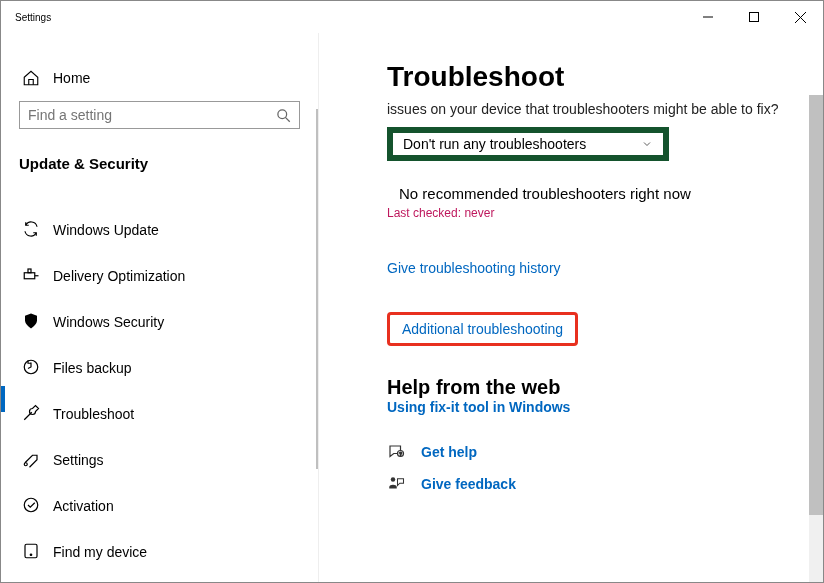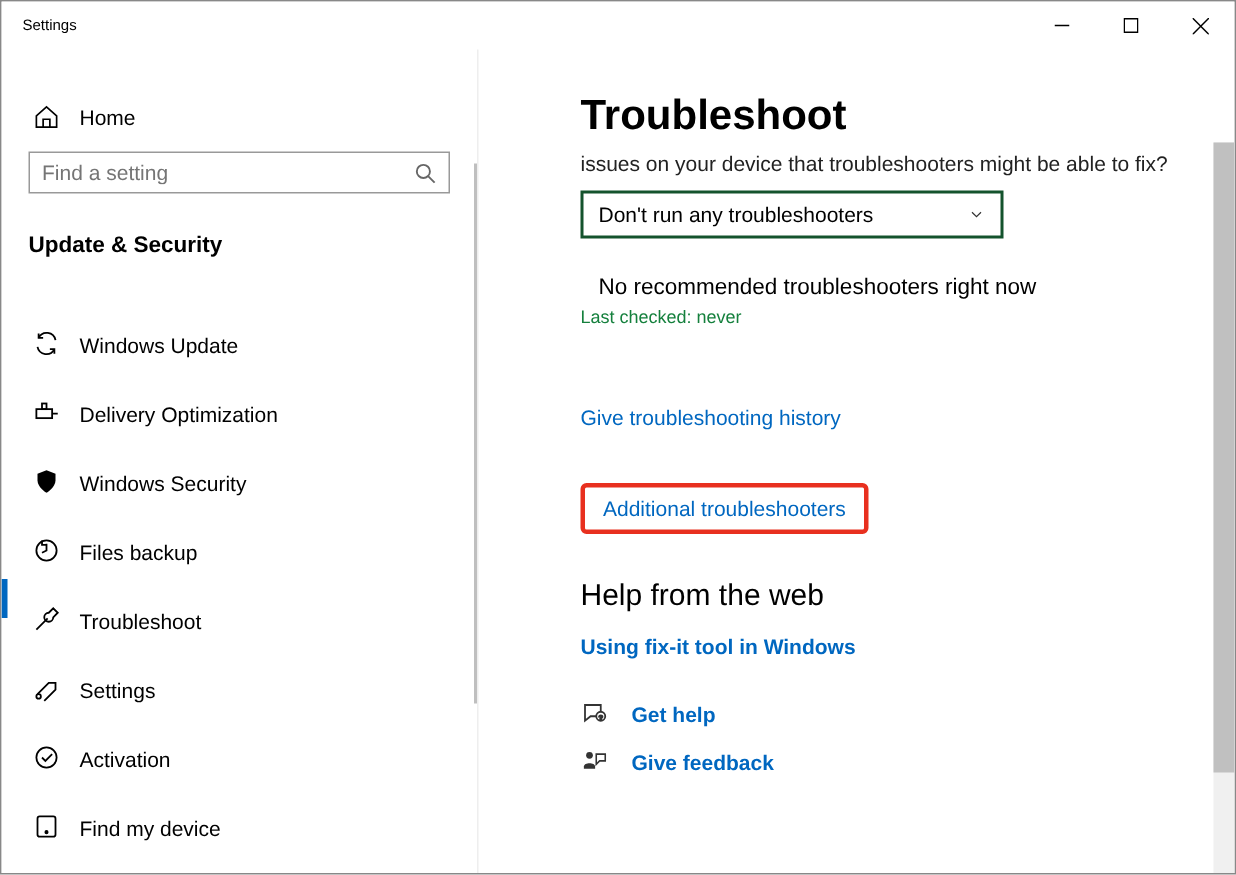--- a/index.html
+++ b/index.html
@@ -149,56 +149,56 @@
   }
   .truncated-top {
     color: #222;
     font-size: 14px;
     line-height: 20px;
     margin-bottom: 8px;
   }
   .select-box {
     width: 282px;
     height: 32px;
-    border: 2px solid #14532d;
+    border: 6px solid #14532d;
     display: flex;
     align-items: center;
     padding: 11px 10px;
     justify-content: space-between;
     margin-bottom: 24px;
   }
   .select-box .val { font-size: 14px; }
   .status-line {
     font-size: 15px;
     margin-bottom: 4px;
     margin-left: 12px;
   }
   .last-checked {
     font-size: 12px;
-    color: #15803d;
-    margin-bottom: 52px;
+    color: #be185d;
+    margin-bottom: 40px;
   }
   a.link {
     color: #0067c0;
     text-decoration: none;
     font-size: 14px;
     display: inline-block;
   }
   .view-history { margin-bottom: 36px; }
   .additional-box {
     display: inline-block;
     border: 3px solid #e8301f;
     border-radius: 4px;
     padding: 6px 12px;
     margin-bottom: 30px;
   }
   h2.help-header {
     font-size: 20px;
-    font-weight: 400;
-    margin-bottom: 14px;
+    font-weight: 700;
+    margin-bottom: 0;
   }
   .help-link { margin-bottom: 28px; display:inline-block;font-weight:bold; }
   .feedback-row {
     display: flex;
     align-items: center;
     margin-bottom: 14px;
     font-weight: bold;
   }
   .feedback-row .ficon {
     width: 24px;
@@ -350,21 +350,21 @@
         </span>
       </div>
       <div class="status-line">No recommended troubleshooters right now</div>
       <div class="last-checked">Last checked: never</div>
 
       <div class="view-history">
         <a href="#" class="link">Give troubleshooting history</a>
       </div>
 
       <div class="additional-box">
-        <a href="#" class="link">Additional troubleshooters</a>
+        <a href="#" class="link">Additional troubleshooting</a>
       </div>
 
       <h2 class="help-header">Help from the web</h2>
       <a href="#" class="link help-link">Using fix-it tool in Windows</a>
 
       <div class="feedback-row">
         <span class="ficon">
           <svg width="18" height="18" viewBox="0 0 24 24" fill="none" stroke="#333" stroke-width="1.6">
               <path d="M4 4 H18 V14 H9 L4 18 Z"></path>
               <circle cx="18" cy="14" r="4" fill="#fff"></circle>

